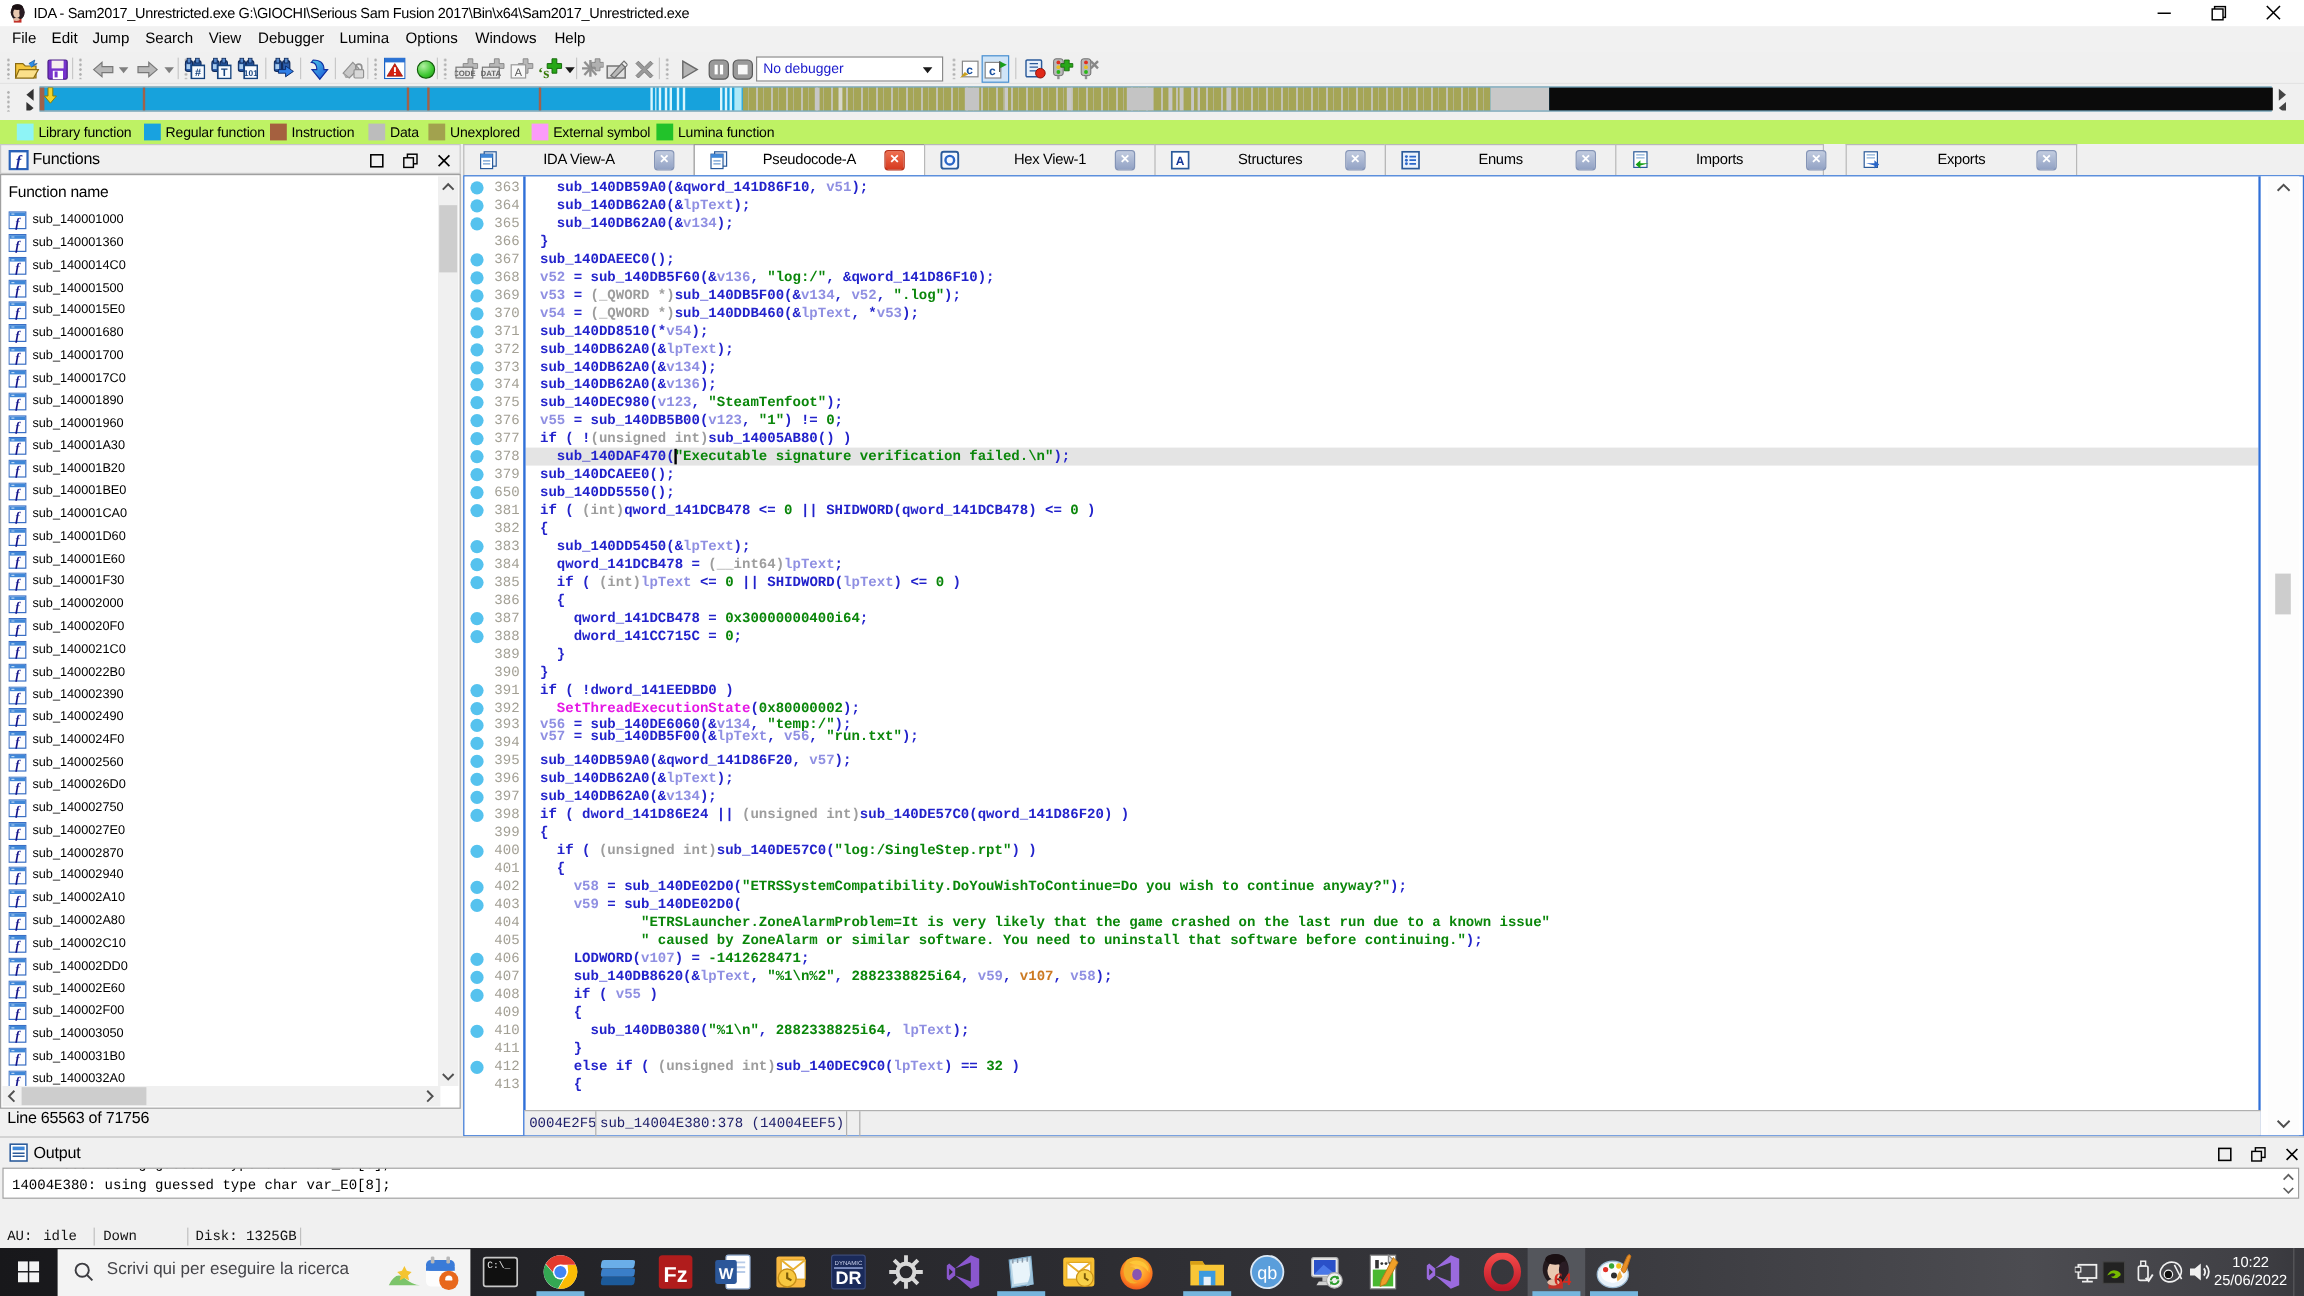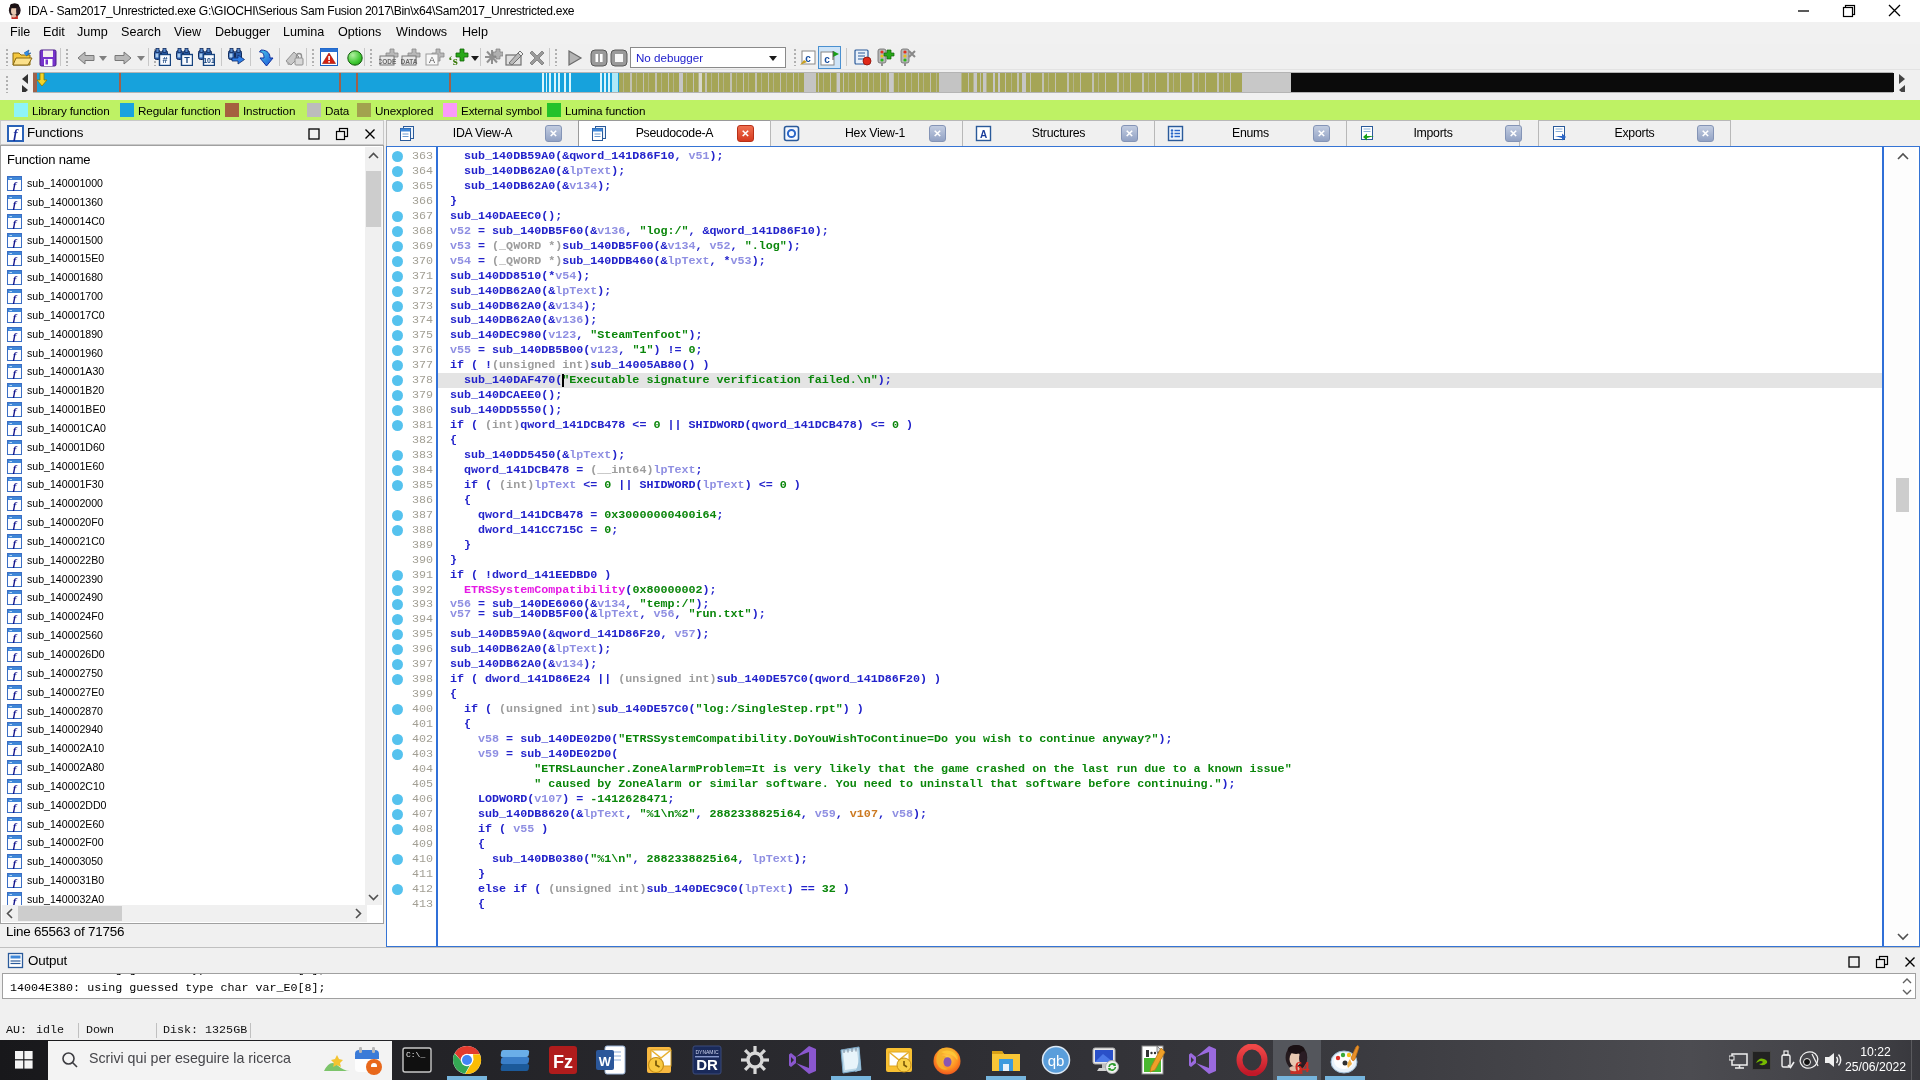--- a/index.html
+++ b/index.html
@@ -882,21 +882,21 @@
       <div class="lnum" style="top:211px;">377</div>
       <div class="bp" style="top:213px;"></div>
       <div class="abs ct" style="left:63px;top:211px;font-family:'Liberation Mono',monospace;font-size:11.7px;line-height:15px;"><span class="d">if ( !</span><span class="g">(unsigned int)</span><span class="d">sub_14005AB80() )</span></div>
       <div class="lnum" style="top:226px;">378</div>
       <div class="bp" style="top:228px;"></div>
       <div class="abs ct" style="left:63px;top:226px;font-family:'Liberation Mono',monospace;font-size:11.7px;line-height:15px;">&nbsp;&nbsp;<span class="d">sub_140DAF470(</span><span class="s">"Executable signature verification failed.\n"</span><span class="d">);</span></div>
       <div class="abs" style="left:175px;top:227px;width:1.5px;height:13px;background:#000;"></div>
       <div class="lnum" style="top:241px;">379</div>
       <div class="bp" style="top:243px;"></div>
       <div class="abs ct" style="left:63px;top:241px;font-family:'Liberation Mono',monospace;font-size:11.7px;line-height:15px;"><span class="d">sub_140DCAEE0();</span></div>
-      <div class="lnum" style="top:256px;">380</div>
+      <div class="lnum" style="top:256px;">650</div>
       <div class="bp" style="top:258px;"></div>
       <div class="abs ct" style="left:63px;top:256px;font-family:'Liberation Mono',monospace;font-size:11.7px;line-height:15px;"><span class="d">sub_140DD5550();</span></div>
       <div class="lnum" style="top:271px;">381</div>
       <div class="bp" style="top:273px;"></div>
       <div class="abs ct" style="left:63px;top:271px;font-family:'Liberation Mono',monospace;font-size:11.7px;line-height:15px;"><span class="d">if ( </span><span class="g">(int)</span><span class="d">qword_141DCB478 &lt;= </span><span class="n">0</span><span class="d"> || SHIDWORD(qword_141DCB478) &lt;= </span><span class="n">0</span><span class="d"> )</span></div>
       <div class="lnum" style="top:286px;">382</div>
       <div class="abs ct" style="left:63px;top:286px;font-family:'Liberation Mono',monospace;font-size:11.7px;line-height:15px;"><span class="d">{</span></div>
       <div class="lnum" style="top:301px;">383</div>
       <div class="bp" style="top:303px;"></div>
       <div class="abs ct" style="left:63px;top:301px;font-family:'Liberation Mono',monospace;font-size:11.7px;line-height:15px;">&nbsp;&nbsp;<span class="d">sub_140DD5450(&amp;</span><span class="v">lpText</span><span class="d">);</span></div>
@@ -916,21 +916,21 @@
       <div class="abs ct" style="left:63px;top:376px;font-family:'Liberation Mono',monospace;font-size:11.7px;line-height:15px;">&nbsp;&nbsp;&nbsp;&nbsp;<span class="d">dword_141CC715C = </span><span class="n">0</span><span class="d">;</span></div>
       <div class="lnum" style="top:391px;">389</div>
       <div class="abs ct" style="left:63px;top:391px;font-family:'Liberation Mono',monospace;font-size:11.7px;line-height:15px;">&nbsp;&nbsp;<span class="d">}</span></div>
       <div class="lnum" style="top:406px;">390</div>
       <div class="abs ct" style="left:63px;top:406px;font-family:'Liberation Mono',monospace;font-size:11.7px;line-height:15px;"><span class="d">}</span></div>
       <div class="lnum" style="top:421px;">391</div>
       <div class="bp" style="top:423px;"></div>
       <div class="abs ct" style="left:63px;top:421px;font-family:'Liberation Mono',monospace;font-size:11.7px;line-height:15px;"><span class="d">if ( !dword_141EEDBD0 )</span></div>
       <div class="lnum" style="top:436px;">392</div>
       <div class="bp" style="top:438px;"></div>
-      <div class="abs ct" style="left:63px;top:436px;font-family:'Liberation Mono',monospace;font-size:11.7px;line-height:15px;">&nbsp;&nbsp;<span class="m">ETRSSystemCompatibility</span><span class="d">(</span><span class="n">0x80000002</span><span class="d">);</span></div>
+      <div class="abs ct" style="left:63px;top:436px;font-family:'Liberation Mono',monospace;font-size:11.7px;line-height:15px;">&nbsp;&nbsp;<span class="m">SetThreadExecutionState</span><span class="d">(</span><span class="n">0x80000002</span><span class="d">);</span></div>
       <div class="lnum" style="top:450px;">393</div>
       <div class="bp" style="top:452px;"></div>
       <div class="abs ct" style="left:63px;top:450px;font-family:'Liberation Mono',monospace;font-size:11.7px;line-height:15px;"><span class="v">v56</span><span class="d"> = sub_140DE6060(&amp;</span><span class="v">v134</span><span class="d">, </span><span class="s">"temp:/"</span><span class="d">);</span></div>
       <div class="lnum" style="top:465px;">394</div>
       <div class="bp" style="top:467px;"></div>
       <div class="abs ct" style="left:63px;top:460px;font-family:'Liberation Mono',monospace;font-size:11.7px;line-height:15px;"><span class="v">v57</span><span class="d"> = sub_140DB5F00(&amp;</span><span class="v">lpText</span><span class="d">, </span><span class="v">v56</span><span class="d">, </span><span class="s">"run.txt"</span><span class="d">);</span></div>
       <div class="lnum" style="top:480px;">395</div>
       <div class="bp" style="top:482px;"></div>
       <div class="abs ct" style="left:63px;top:480px;font-family:'Liberation Mono',monospace;font-size:11.7px;line-height:15px;"><span class="d">sub_140DB59A0(&amp;qword_141D86F20, </span><span class="v">v57</span><span class="d">);</span></div>
       <div class="lnum" style="top:495px;">396</div>
@@ -984,20 +984,27 @@
       <div class="abs" style="left:1497px;top:0;width:6px;height:799px;background:#fff;"></div>
       <div class="abs" style="left:1503px;top:0;width:26px;height:799px;background:#fdfdfd;">
         <svg class="abs" style="left:0px;top:2px;" width="26" height="16" viewBox="0 0 26 16">
           <path d="M8 10 L13 5 L18 10" fill="none" stroke="#505050" stroke-width="1.6"></path>
         </svg>
         <div class="abs sthumb" style="left:6px;top:331px;width:13px;height:34px;"></div>
         <svg class="abs" style="left:0px;top:781px;" width="26" height="16" viewBox="0 0 26 16">
           <path d="M8 6 L13 11 L18 6" fill="none" stroke="#505050" stroke-width="1.6"></path>
         </svg>
       </div>
+      <div id="codestatus" class="abs">
+        <span style="left:4px;">0004E2F5</span>
+        <span style="left:63px;">sub_14004E380:378 (14004EEF5)</span>
+        <div class="abs" style="left:59px;top:0;width:1px;height:21px;background:#b0b0b0;"></div>
+        <div class="abs" style="left:268px;top:0;width:1px;height:21px;background:#b0b0b0;"></div>
+        <div class="abs" style="left:279px;top:0;width:1px;height:21px;background:#b0b0b0;"></div>
+      </div>
     </div>
   </div>
 <div id="outputpanel" class="abs">
     <svg class="abs" style="left:7px;top:4px;" width="17" height="17" viewBox="0 0 17 17">
 <rect x="1.5" y="1.5" width="14" height="14" fill="#fff" stroke="#2a5a9a" stroke-width="1.3"></rect>
 <rect x="3.5" y="3.5" width="10" height="3" fill="#3f87d8"></rect>
 <line x1="3.5" y1="9" x2="13.5" y2="9" stroke="#2a5a9a" stroke-width="1.2"></line>
 <line x1="3.5" y1="11.5" x2="13.5" y2="11.5" stroke="#2a5a9a" stroke-width="1.2"></line>
     </svg>
     <span class="abs" style="left:28px;top:5px;font-size:13.4px;color:#000;letter-spacing:-0.2px;">Output</span>

